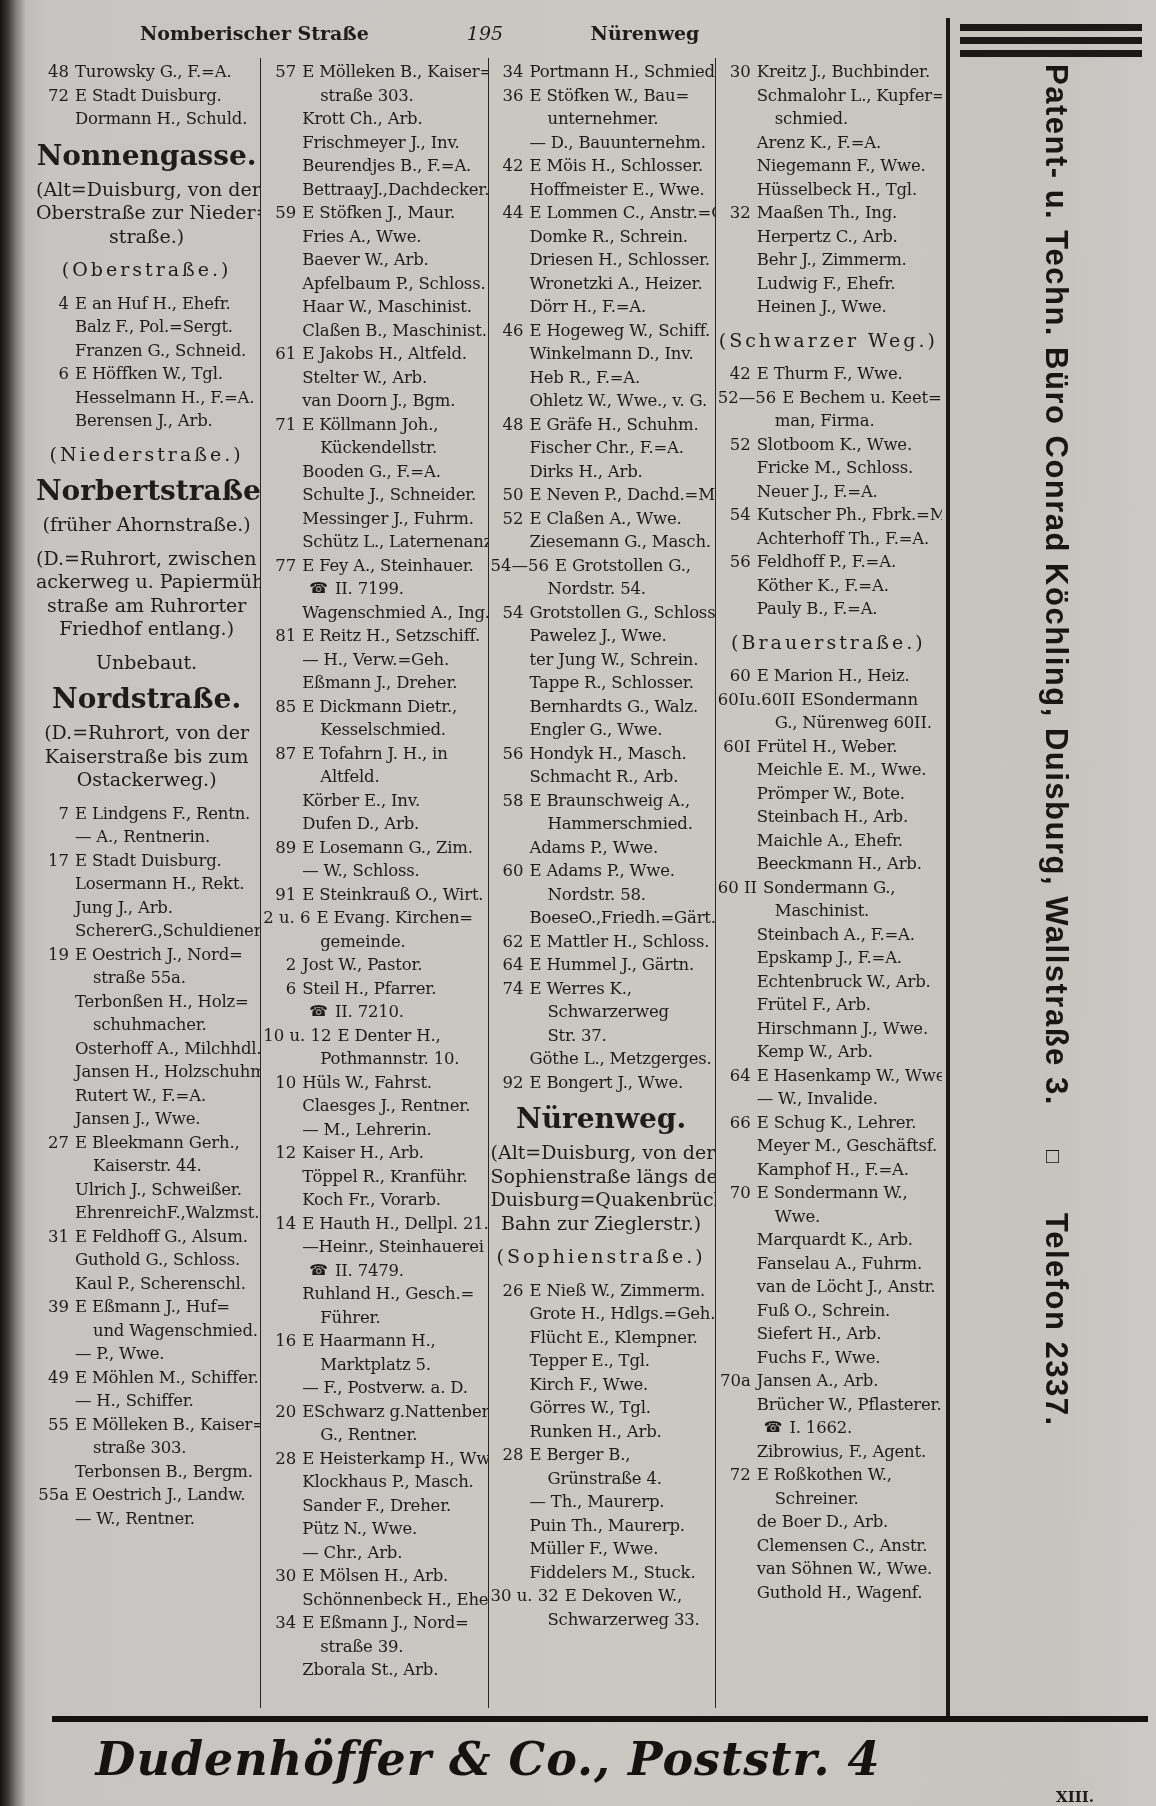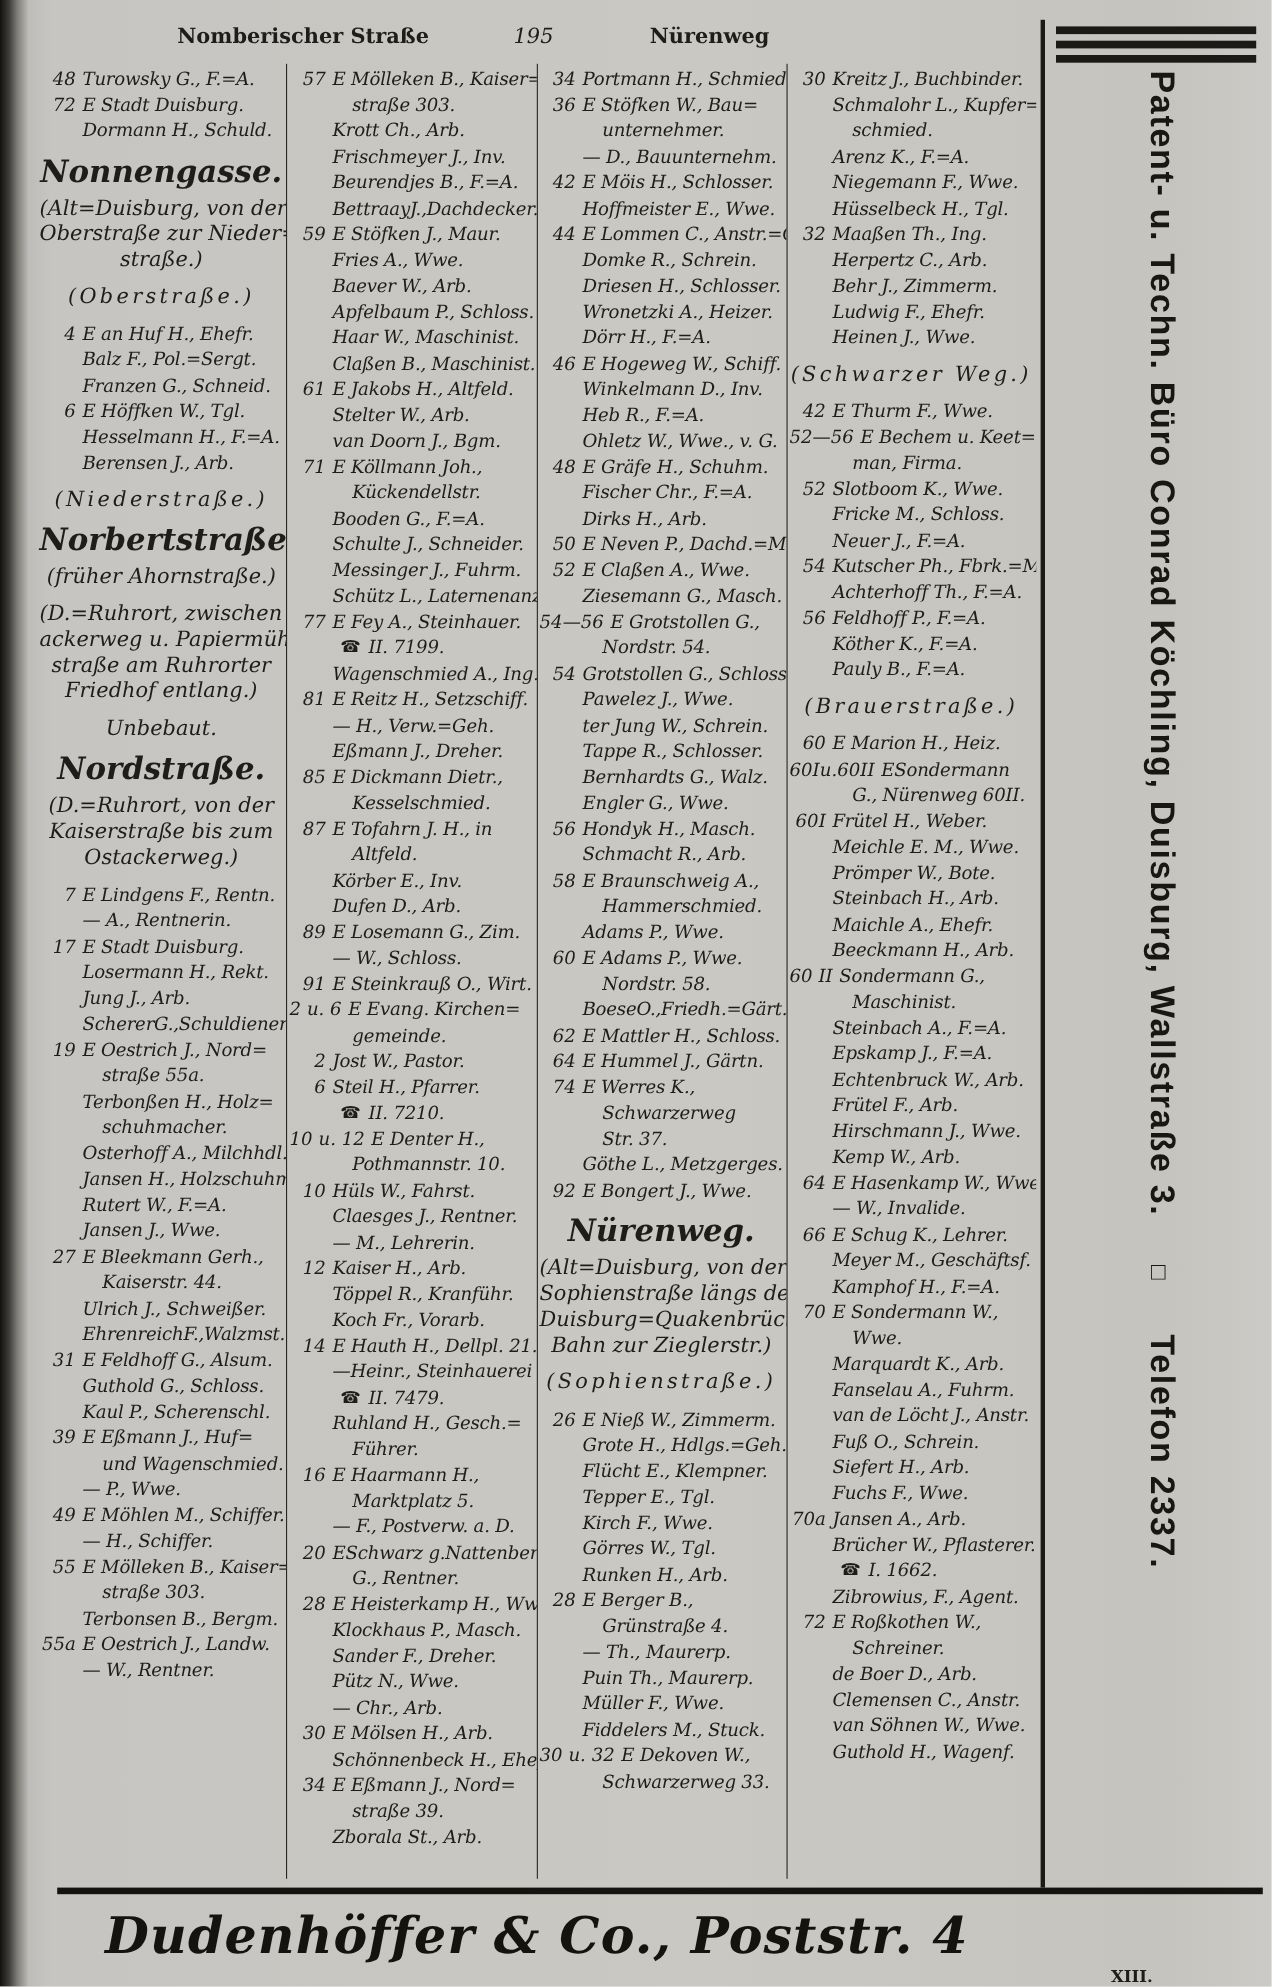--- a/index.html
+++ b/index.html
@@ -5,26 +5,26 @@
   html,body{margin:0;padding:0;}
   .page{
     position:relative; width:1156px; height:1806px; overflow:hidden;
     background:linear-gradient(90deg,#b3b2ae 0,#c6c5c1 4%,#c9c8c3 55%,#c5c4bf 92%,#cbcac6 100%);
     font-family:"DejaVu Serif", serif; color:#1e1d1a;
   }
   .binding{position:absolute;left:0;top:0;width:26px;height:100%;
     background:linear-gradient(90deg,#12110f 0,#3c3b37 8px,#807f7a 16px,rgba(120,119,115,0) 26px);}
   
   .hdr{position:absolute;top:22px;font-size:19px;}
-  .hdr-left{left:140px;width:250px;text-align:right;font-weight:bold;}
+  .hdr-left{left:140px;width:250px;text-align:left;font-weight:bold;}
   .hdr-num{left:420px;width:130px;text-align:center;font-style:italic;}
   .hdr-right{left:565px;width:160px;text-align:center;font-weight:bold;}
   
   .cols{position:absolute;left:34px;top:58px;width:908px;height:1650px;display:flex;}
-  .col{flex:1 1 0;overflow:hidden;padding:2px 3px 0 2px;font-style:italic;}
+  .col{flex:1 1 0;overflow:hidden;padding:2px 3px 0 2px;}
   .col + .col{border-left:1.6px solid #27261f;}
   .line{display:flex;font-size:16.5px;line-height:23.5px;white-space:nowrap;}
   .num{flex:none;min-width:33px;text-align:right;padding-right:6px;}
   .txt{letter-spacing:-0.2px;}
   .cont .txt{padding-left:18px;}
   .center{font-size:19px;line-height:23.5px;text-align:center;white-space:nowrap;}
   .spacedc{letter-spacing:3px;}
   .heading{font-size:28px;line-height:26px;font-weight:bold;text-align:center;margin:12px 0 9px;}
   .gap{height:10px;}
   .phone{padding-left:46px;}
@@ -37,21 +37,21 @@
     position:absolute;left:996px;top:64px;height:1640px;width:78px;
     writing-mode:vertical-rl;text-orientation:sideways;white-space:nowrap;
     font-family:"Liberation Sans",sans-serif;font-weight:bold;font-size:31px;letter-spacing:1.5px;color:#181714;
   }
   .side-text .sq{font-size:22px;margin:34px 0;letter-spacing:0;}
   .side-text .ph2{margin-top:6px;}
   
   .footer-rule{position:absolute;left:52px;top:1716px;width:1096px;height:6px;background:#14130f;}
   .footer-text{position:absolute;left:34px;top:1732px;width:908px;text-align:center;
     font-size:46px;font-weight:bold;letter-spacing:1px;color:#14130f;font-style:italic;}
-  .page-mark{position:absolute;left:1010px;top:1788px;font-size:15px;font-weight:bold;}
+  .page-mark{position:absolute;left:1056px;top:1788px;font-size:15px;font-weight:bold;}
 </style>
 </head>
 <body>
 
 <div class="page">
   <div class="binding"></div>
 
   <div class="hdr hdr-left">Nomberischer Straße</div>
   <div class="hdr hdr-num">195</div>
   <div class="hdr hdr-right">Nürenweg</div>

